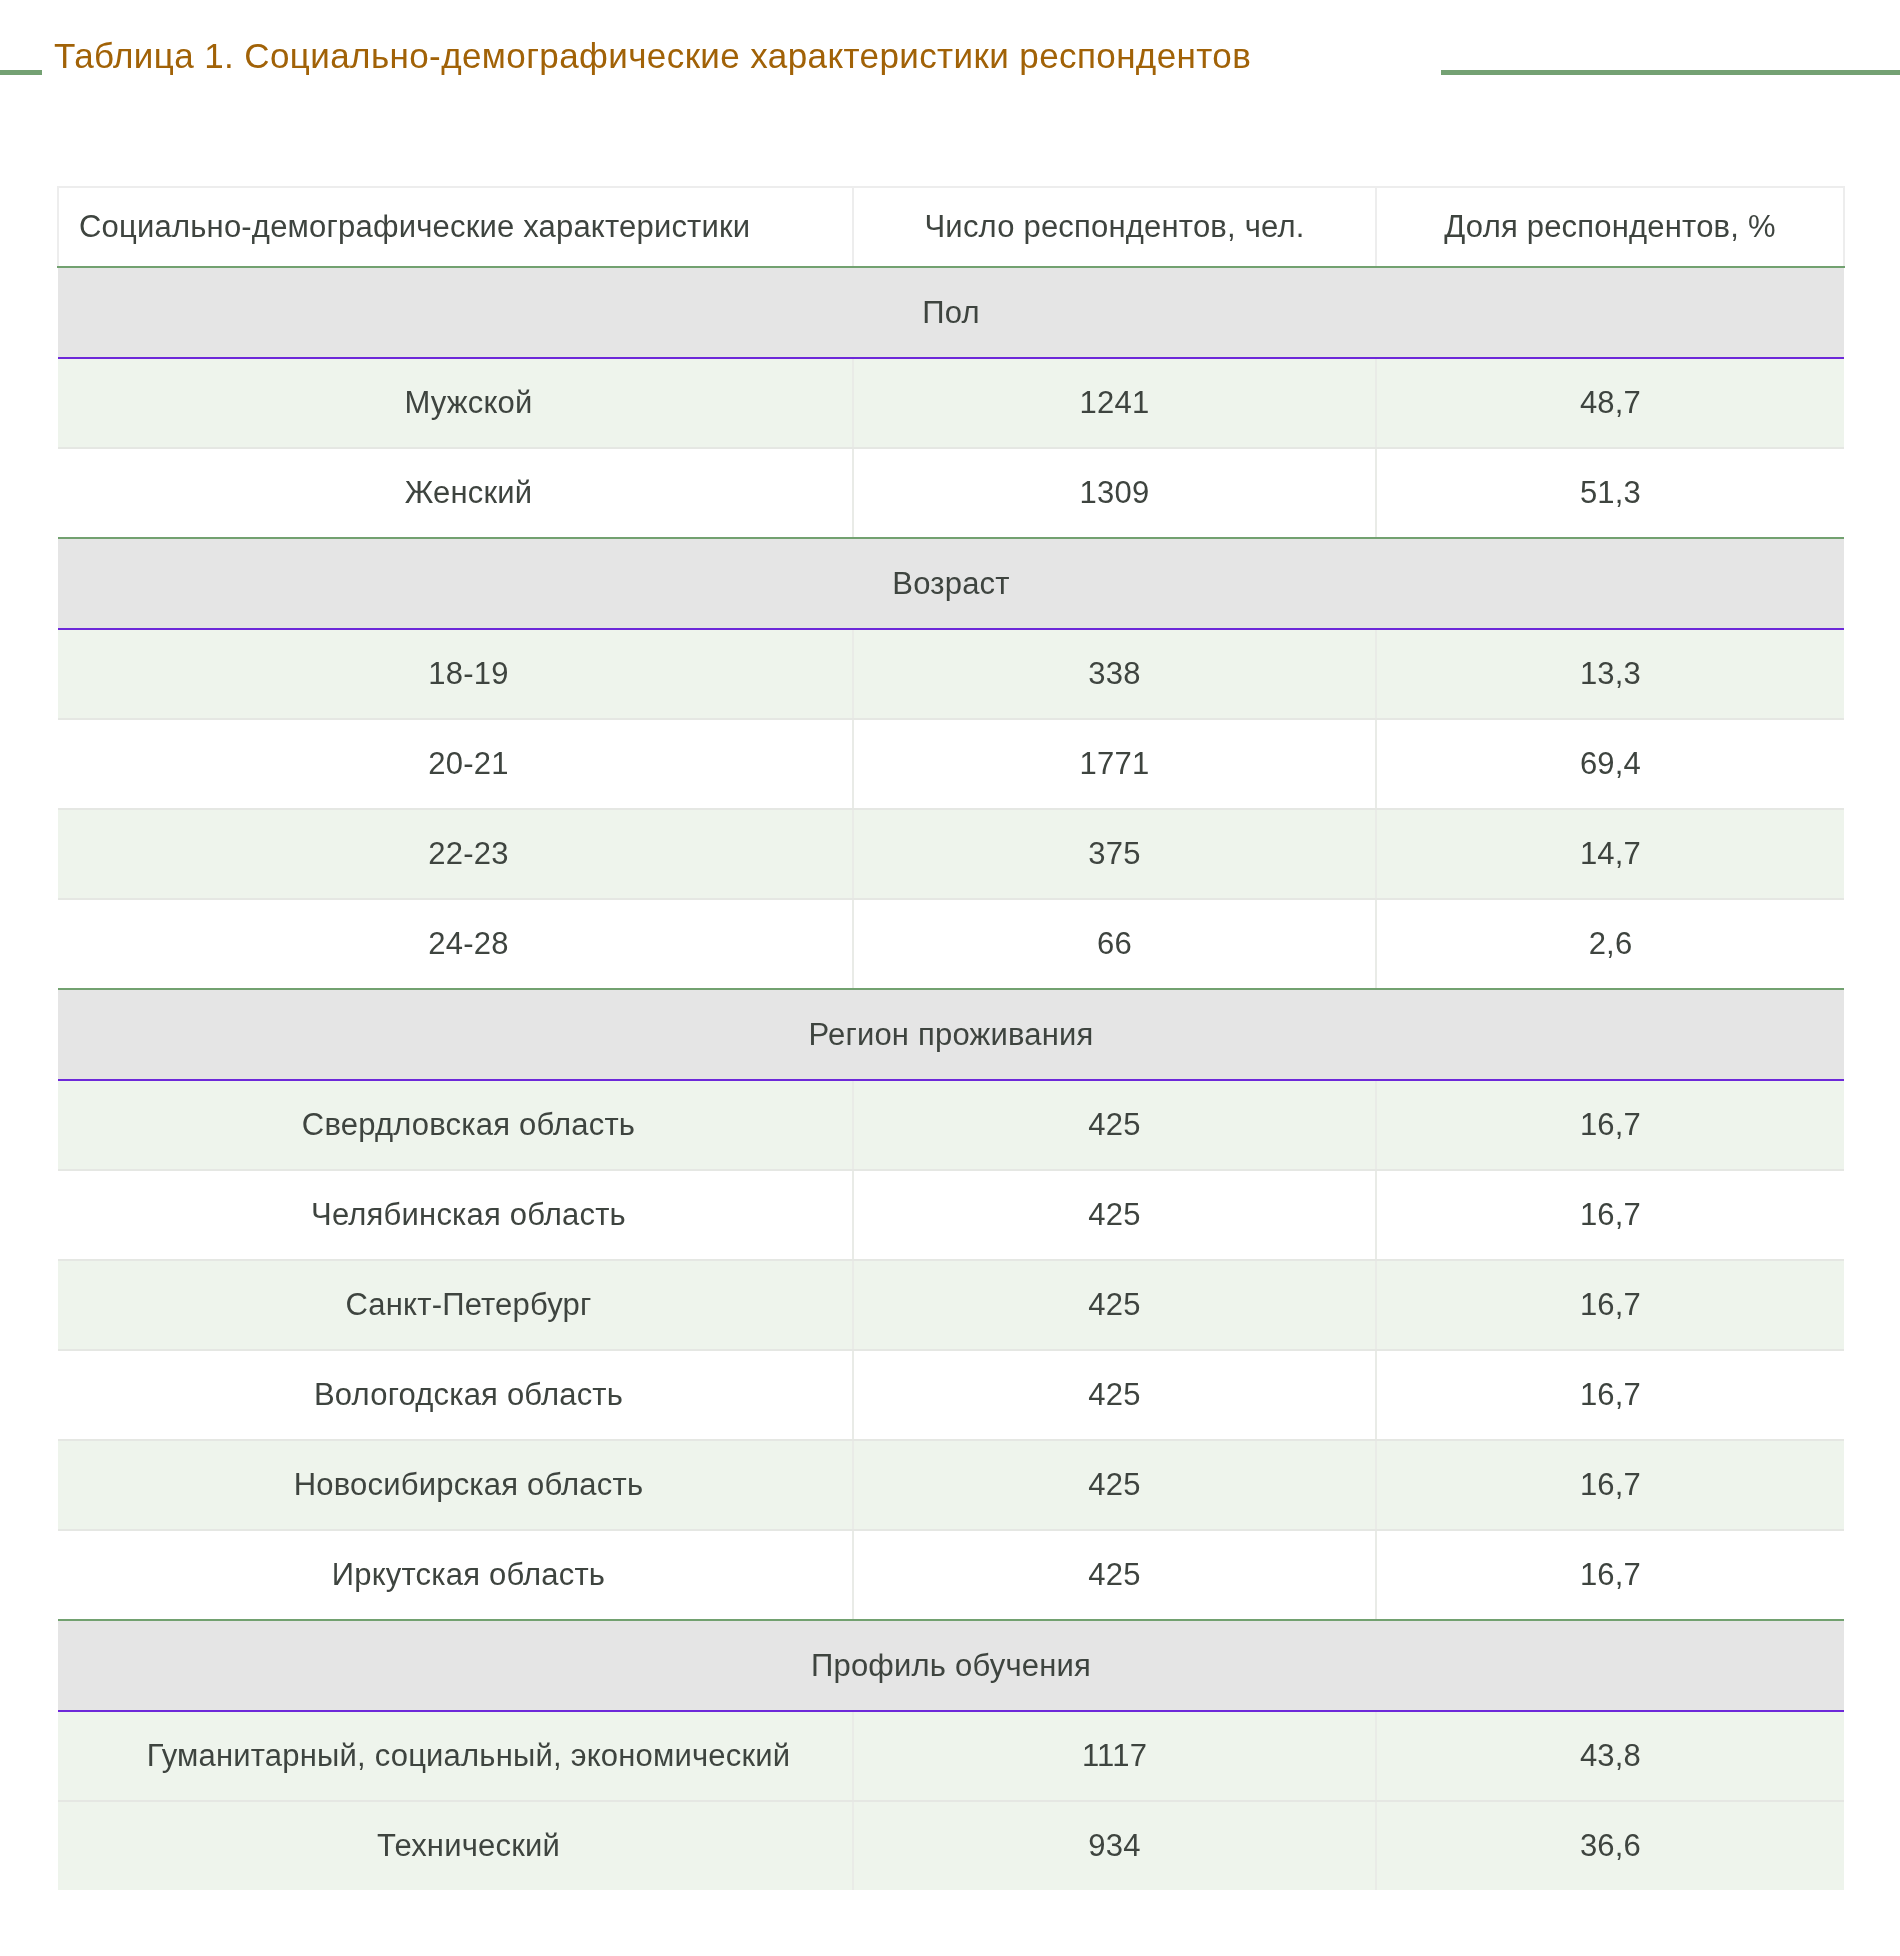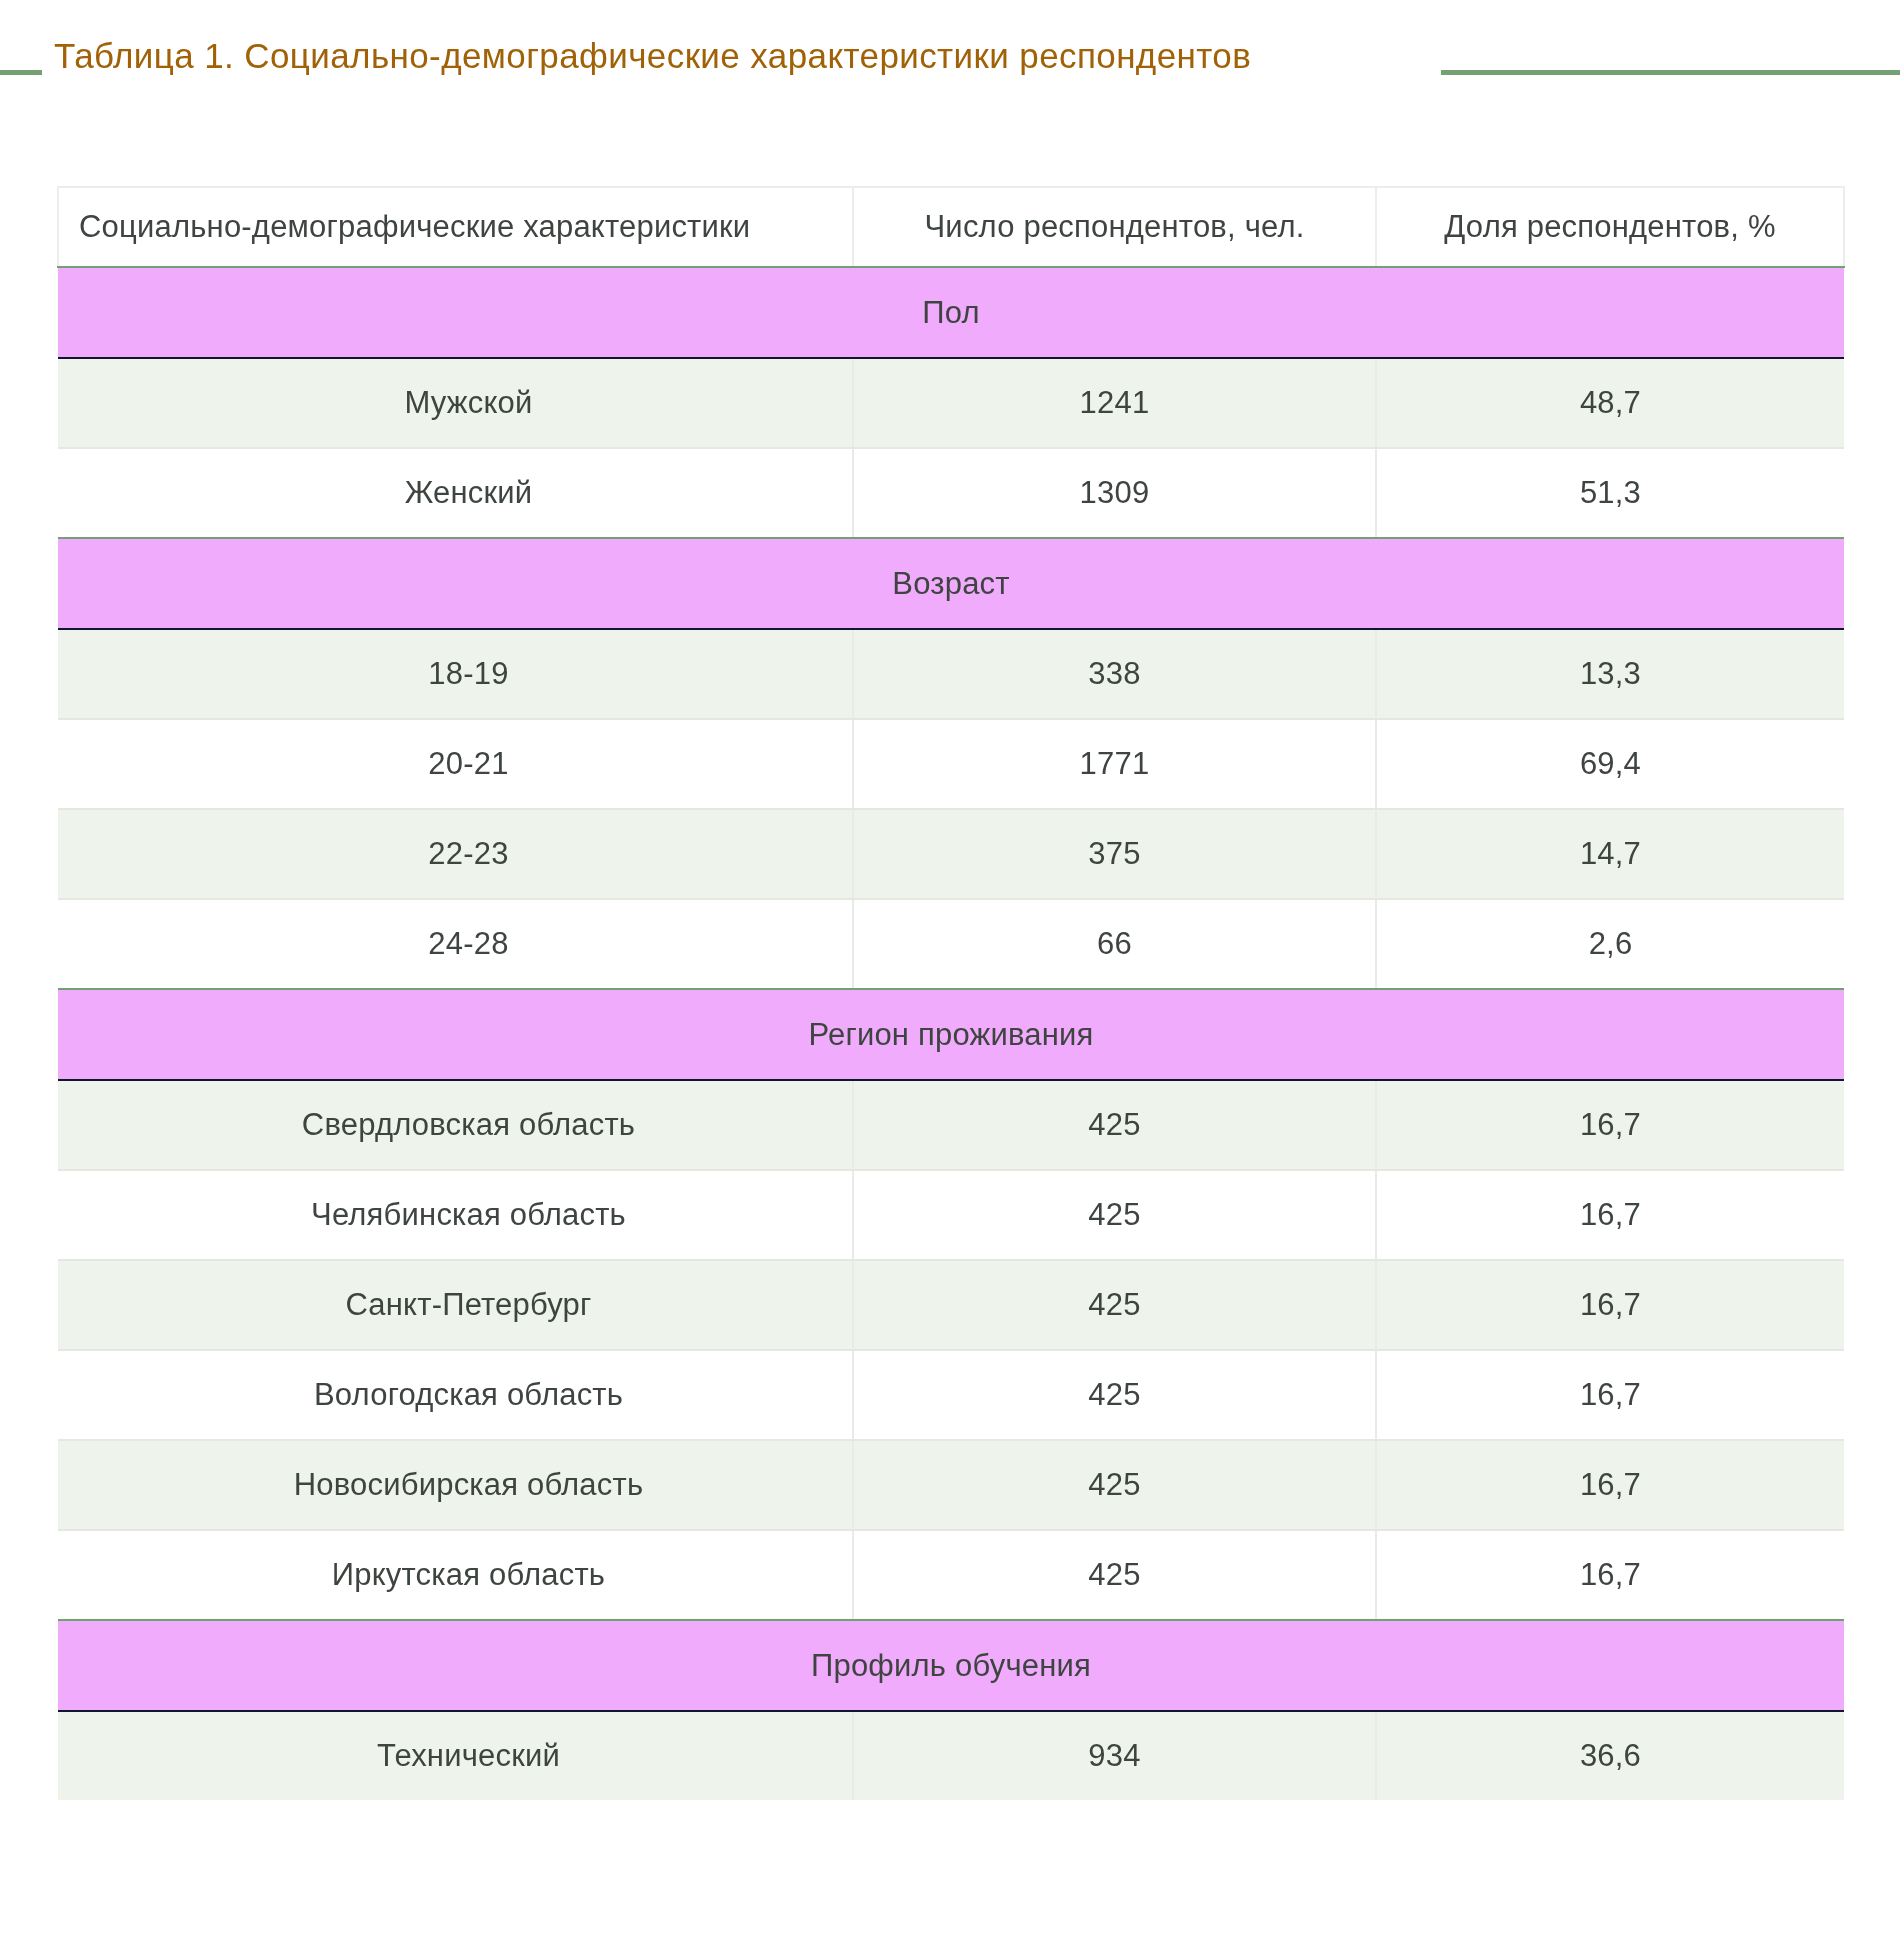--- a/index.html
+++ b/index.html
@@ -58,22 +58,22 @@
     background: #ffffff;
   }
   thead td.label { text-align: left; padding-left: 20px; }
   thead td.c     { text-align: center; }
 
   
   tr.section td {
     height: 87px;
     vertical-align: middle;
     text-align: center;
-    background: #f0abfc;
-    border-bottom: 2px solid #0f172a;
+    background: #e5e5e5;
+    border-bottom: 2px solid #6d28d9;
   }
 
   
   tr.data td {
     height: 86px;
     vertical-align: middle;
     border-bottom: 2px solid #e5e7e3;
     background: #ffffff;
   }
   tr.data td.label { text-align: center; padding-left: 28px; }
@@ -172,20 +172,25 @@
         <td class="c">16,7</td>
       </tr>
       <tr class="data end">
         <td class="label">Иркутская область</td>
         <td class="c">425</td>
         <td class="c">16,7</td>
       </tr>
       <tr class="section">
         <td colspan="3">Профиль обучения</td>
       </tr>
+      <tr class="data tint">
+        <td class="label">Гуманитарный, социальный, экономический</td>
+        <td class="c">1117</td>
+        <td class="c">43,8</td>
+      </tr>
       <tr class="data tint end last">
         <td class="label">Технический</td>
         <td class="c">934</td>
         <td class="c">36,6</td>
       </tr>
     </tbody>
 </table>
 
 
 </body></html>

